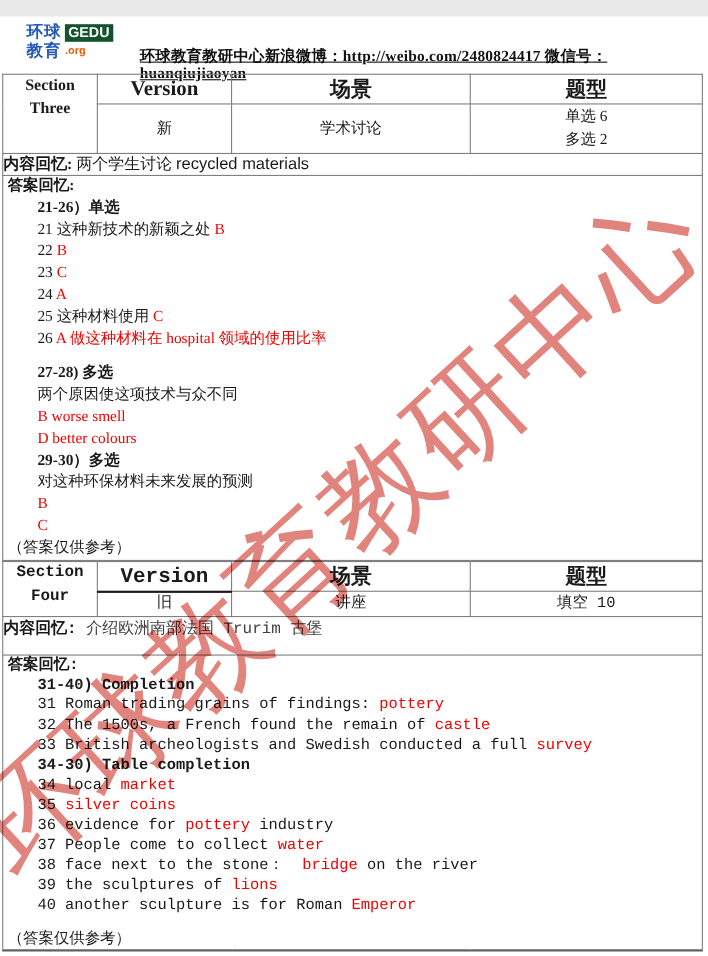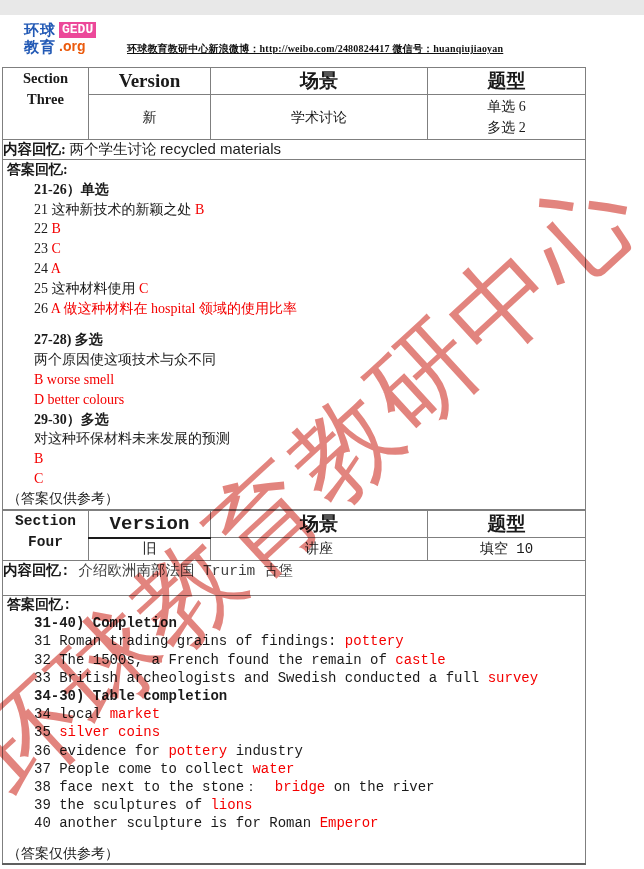--- a/index.html
+++ b/index.html
@@ -7,30 +7,30 @@
   .page {
     position:relative; width:644px; height:869px; background:#ffffff;
     overflow:hidden; font-family:"Liberation Serif","DejaVu Serif",serif;
     color:#1a1a1a; margin:15px auto;
   }
   
   .logo { position:absolute; left:24px; top:6px; display:grid;
           grid-template-columns:max-content max-content; column-gap:3px; align-items:center; }
   .logo-cn { color:#2259b5; font-weight:bold; font-size:15px; line-height:17px;
              font-family:"Liberation Sans","DejaVu Sans",sans-serif; letter-spacing:1px; }
-  .logo-badge { background:#ec4899; color:#fff; font-weight:bold; font-size:13px;
+  .logo-badge { background:#14532d; color:#fff; font-weight:bold; font-size:13px;
                 line-height:16px; padding:0 3px;
-                font-family:Liberation Mono, monospace; }
-  .logo-org { color:#eb5a0c; font-weight:bold; font-size:14px; line-height:15px;
+                font-family:Liberation Sans, sans-serif; }
+  .logo-org { color:#eb5a0c; font-weight:bold; font-size:10px; line-height:15px;
               font-family:"Liberation Sans","DejaVu Sans",sans-serif; }
   
-  .head-line { position:absolute; left:127px; top:27px; font-size:10px;
+  .head-line { position:absolute; left:127px; top:27px; font-size:14px;
                font-weight:bold; text-decoration:underline; color:#111; letter-spacing:.2px; }
   
-  .sec-table { position:absolute; left:2px; width:584px; border-collapse:collapse; table-layout:fixed; }
+  .sec-table { position:absolute; left:2px; width:637px; border-collapse:collapse; table-layout:fixed; }
   .t1 { top:52px; } .t2 { top:495px;font-family:Liberation Mono, monospace; }
   .sec-table td { border:1px solid #7f7f7f; padding:0; }
   .c-sec  { font-weight:bold; text-align:center; vertical-align:top; padding-top:2px; font-size:14.5px; line-height:21px; }
   .c-head { font-weight:bold; text-align:center; font-size:19px; height:23px; }
   .c-val  { text-align:center; font-size:14px; line-height:21px; }
   .t1 .r2 .c-val { height:45px; }
   .t2 .r2 .c-val { height:23px; }
   .c-content { font-size:14.5px; padding:2px 4px; vertical-align:top; white-space:pre-wrap; }
   .t2 .c-content { height:35px; }
   .c-answers { vertical-align:top; padding:2px 2px 0 0; }

